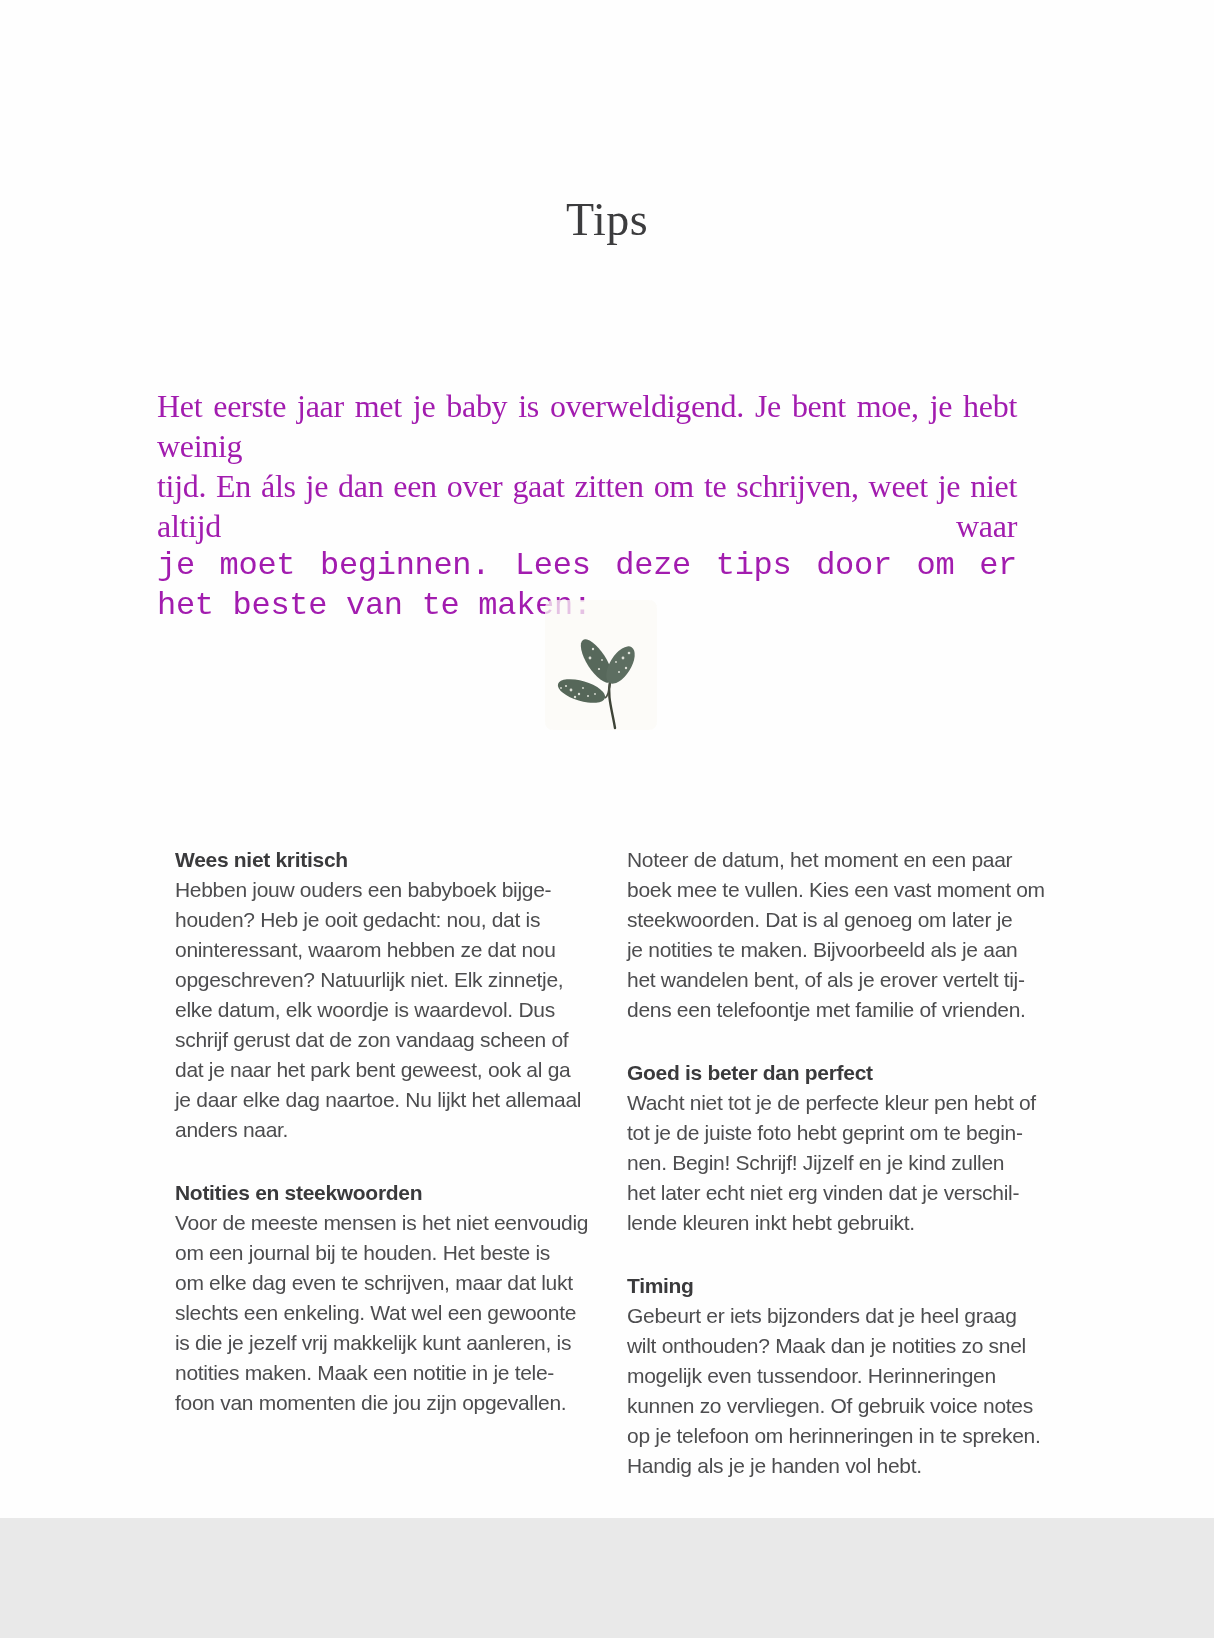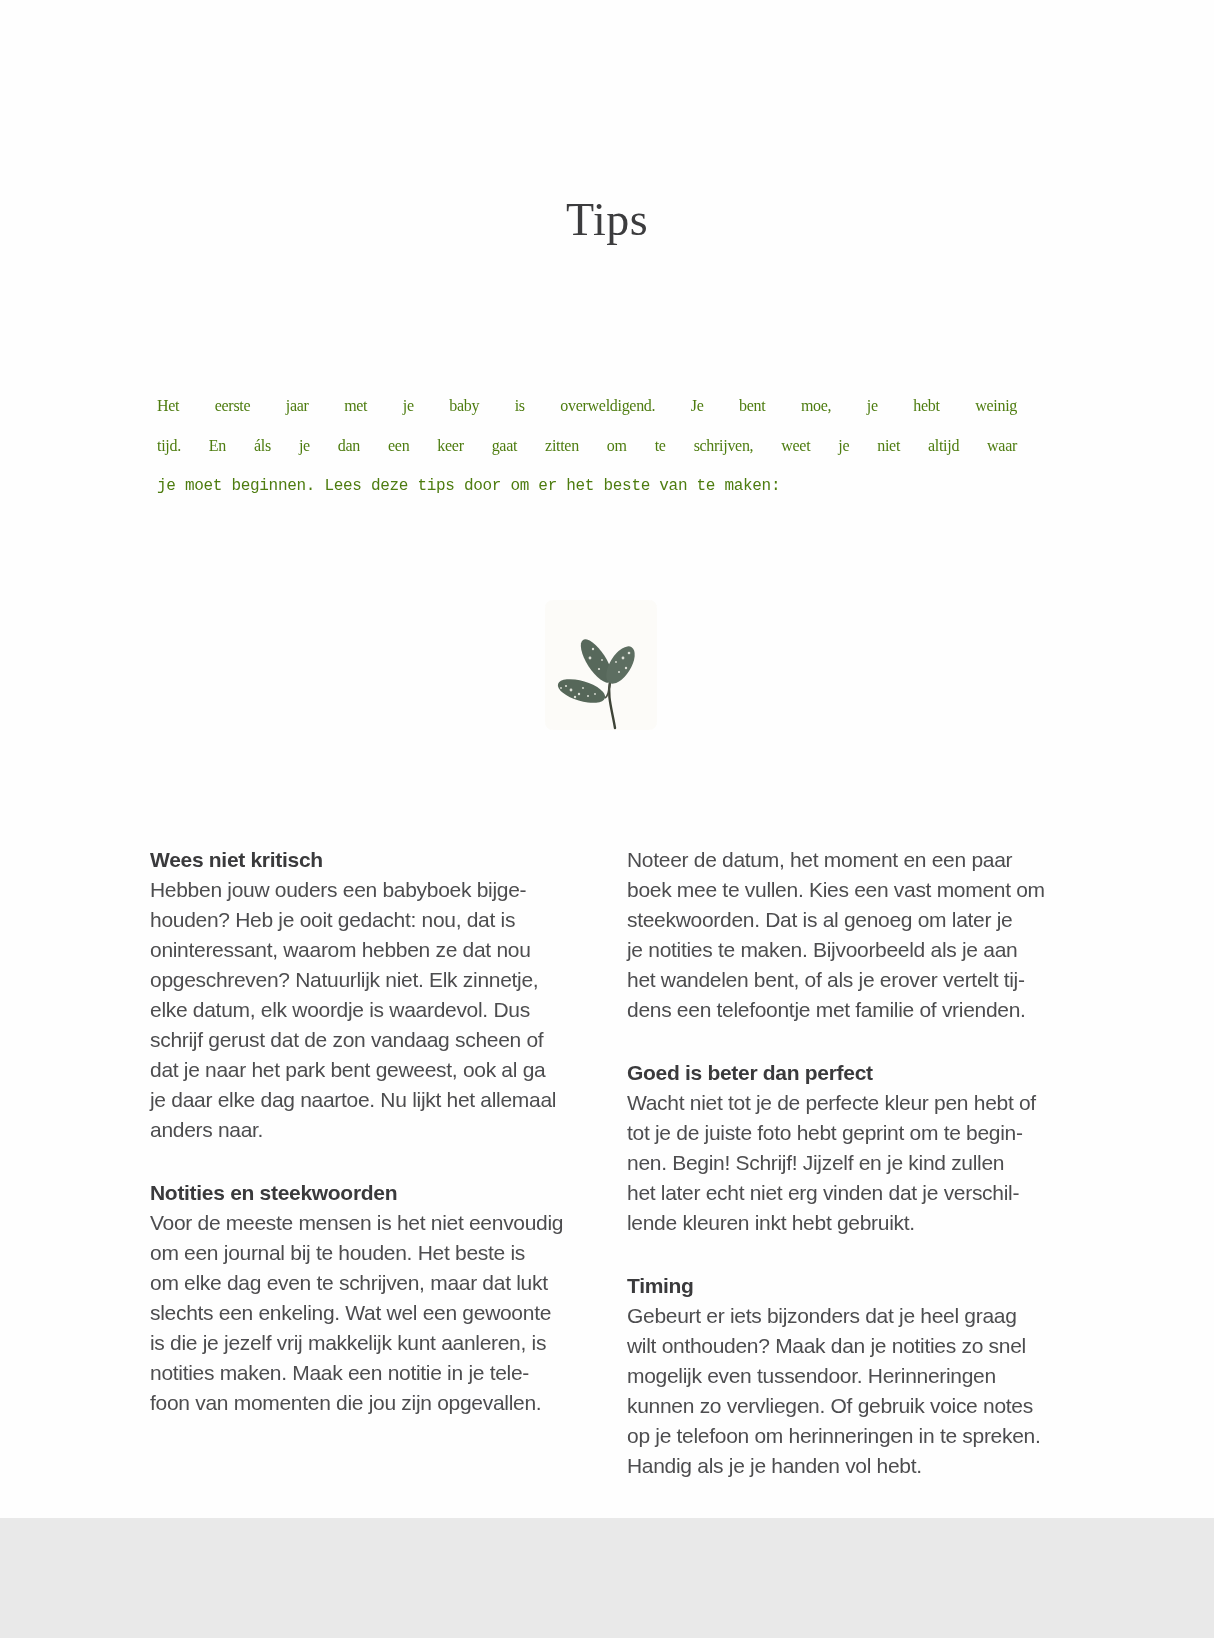--- a/index.html
+++ b/index.html
@@ -28,24 +28,24 @@
     color: #3c3c3e;
     letter-spacing: 0.5px;
     margin: 0;
   }
   .intro {
     position: absolute;
     top: 386px;
     left: 157px;
     width: 860px;
     font-family: "Liberation Serif", serif;
-    font-size: 16px;
+    font-size: 32px;
     letter-spacing: -0.3px;
     line-height: 40px;
-    color: #4d7c0f;
+    color: #a21caf;
   }
   .intro-line {
     text-align: justify;
     text-align-last: justify;
     white-space: normal;
   }
   .intro-line.last {
     text-align-last: left;
     font-family: Liberation Mono, monospace;
   }
@@ -59,21 +59,21 @@
   }
   .col {
     position: absolute;
     top: 845px;
     width: 470px;
     font-size: 21px;
     letter-spacing: -0.3px;
     line-height: 30px;
     color: #4d4d4f;
   }
-  .col-left  { left: 150px; }
+  .col-left  { left: 175px; }
   .col-right { left: 627px; }
   .para { margin: 0 0 33px 0; }
   .col-heading {
     font-weight: 700;
     color: #3a3a3c;
     white-space: nowrap;
   }
   .col-line { white-space: nowrap; }
   .page-number {
     position: absolute;
@@ -85,21 +85,21 @@
 </style>
 </head>
 <body>
 
 <div class="page">
 
   <h1 class="page-title">Tips</h1>
 
   <div class="intro">
       <div class="intro-line">Het eerste jaar met je baby is overweldigend. Je bent moe, je hebt weinig</div>
-      <div class="intro-line">tijd. En áls je dan een keer gaat zitten om te schrijven, weet je niet altijd waar</div>
+      <div class="intro-line">tijd. En áls je dan een over gaat zitten om te schrijven, weet je niet altijd waar</div>
       <div class="intro-line last">je moet beginnen. Lees deze tips door om er het beste van te maken:</div>
     </div>
 
   <figure class="leaf-figure">
     <svg width="134" height="132" viewBox="0 0 134 132" xmlns="http://www.w3.org/2000/svg">
       <rect x="12" y="2" width="112" height="130" rx="8" fill="#fbfaf5" opacity="0.75"></rect>
 
       <path d="M 82 130 C 79 112, 74 97, 77 84" fill="none" stroke="#3e4337" stroke-width="2.4" stroke-linecap="round"></path>
       <path d="M 77 84 C 76 95, 74 99, 72 100" fill="none" stroke="#4a5044" stroke-width="1.8"></path>
 

